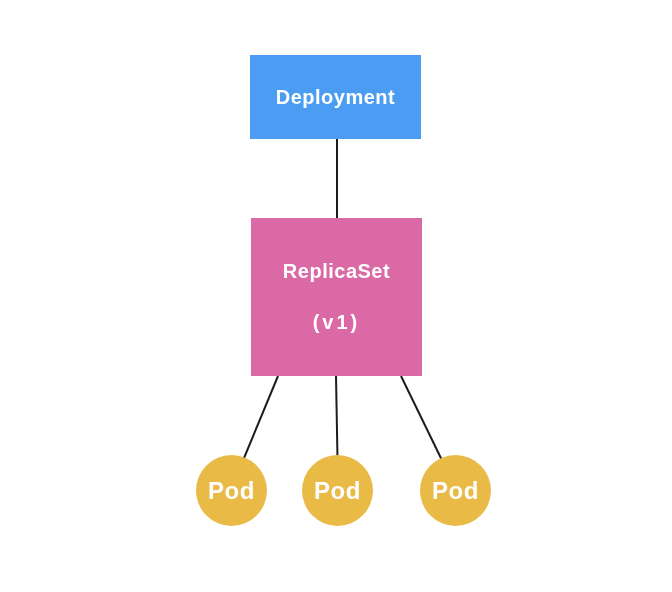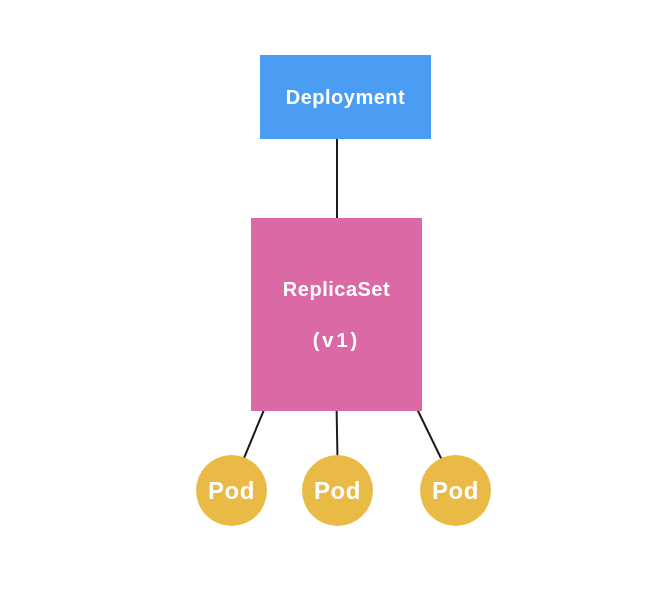--- a/index.html
+++ b/index.html
@@ -30,30 +30,30 @@
     justify-content: center;
     color: #ffffff;
     font-weight: bold;
     text-align: center;
   }
   .node-rect {
     font-size: 20px;
     letter-spacing: 0.5px;
   }
   .node-deployment {
-    left: 260px;
+    left: 250px;
     top: 55px;
     width: 171px;
     height: 84px;
   }
   .node-replicaset {
     left: 251px;
     top: 218px;
     width: 171px;
-    height: 193px;
+    height: 158px;
     line-height: 31px;
   }
   .node-pod {
     width: 71px;
     height: 71px;
     border-radius: 50%;
     font-size: 24px;
     letter-spacing: 0.5px;
   }
   .node-pod-1 { left: 196px; top: 455px; }

